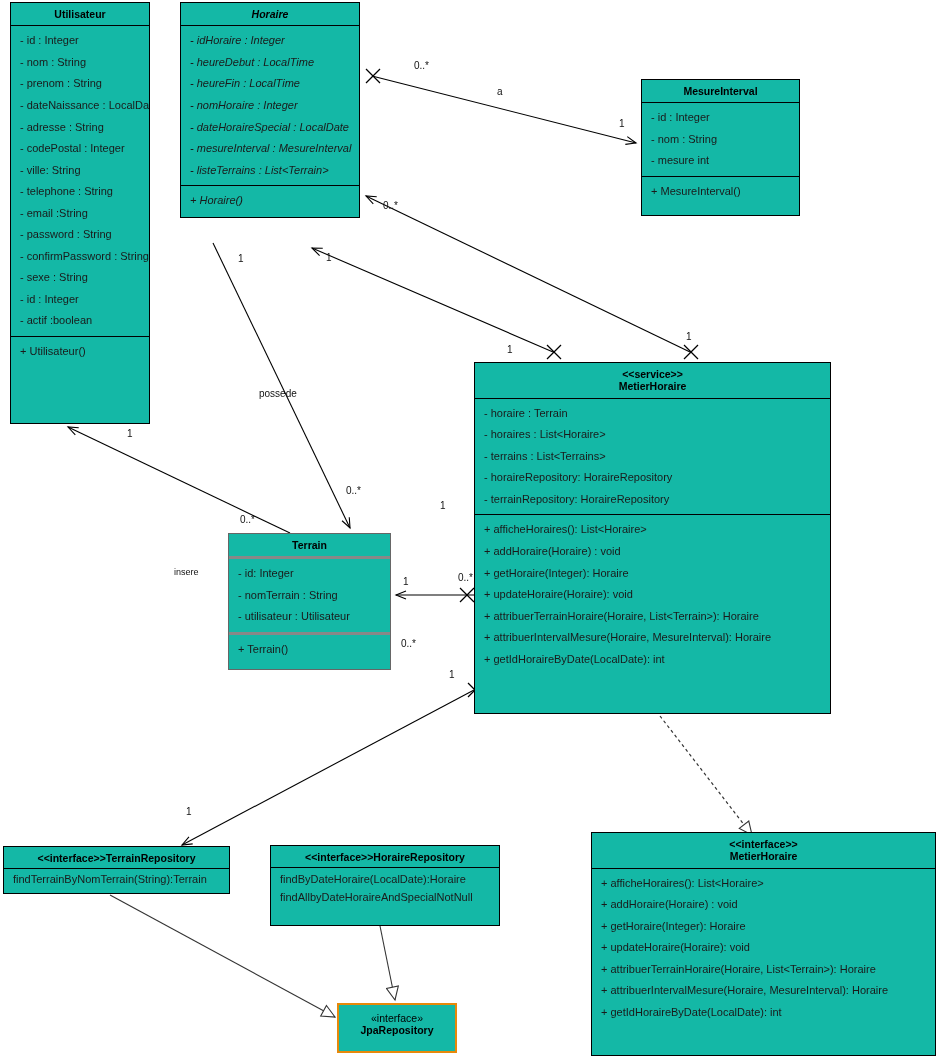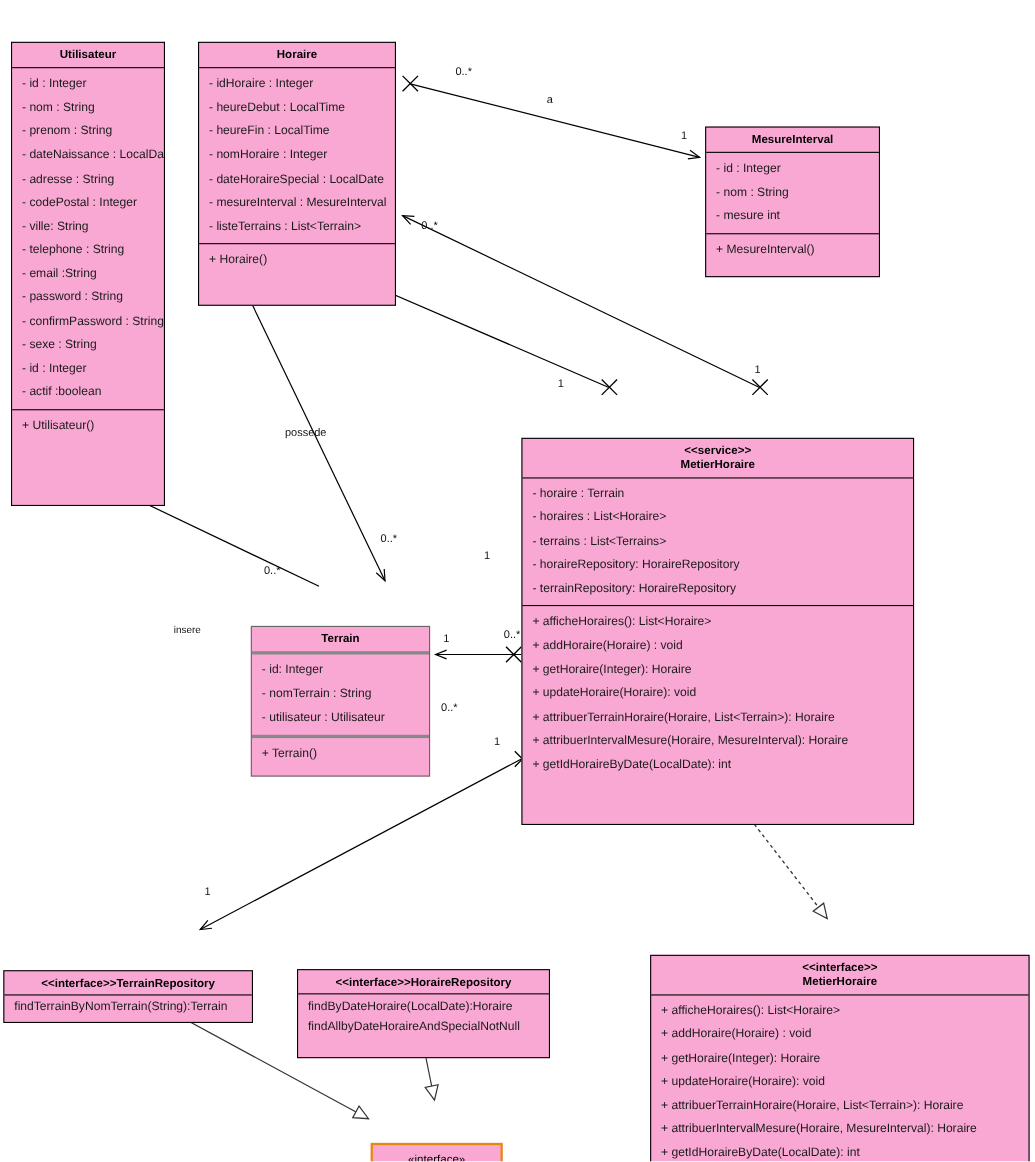--- a/index.html
+++ b/index.html
@@ -17,23 +17,22 @@
   }
   svg.edges{
     position:absolute;
     left:0; top:0;
     width:941px; height:1056px;
     pointer-events:none;
   }
   .uml-class{
     position:absolute;
     box-sizing:border-box;
-    background:#f9a8d4;
+    background:#14b8a6;
     border:1px solid #000000;
-    margin-top:36px;
   }
   .uml-class.gray{ border-color:#666666; }
   .uml-class.accent{ border:2px solid #E8890A; }
   .cls-header{
     box-sizing:border-box;
     text-align:center;
     font-weight:bold;
     font-size:10.5px;
     color:#000;
     padding:5px 4px 5px 4px;
@@ -147,21 +146,21 @@
 
   <div class="edge-label" style="left:686px; top:331px;">1</div>
   <div class="edge-label" style="left:507px; top:344px;">1</div>
 
   <div class="edge-label" style="left:259px; top:388px;">possede</div>
   <div class="edge-label" style="left:127px; top:428px;">1</div>
   <div class="edge-label" style="left:346px; top:485px;">0..*</div>
   <div class="edge-label" style="left:440px; top:500px;">1</div>
   <div class="edge-label" style="left:240px; top:514px;">0..*</div>
 
-  <div class="edge-label small" style="left:158px; top:567px;">insere</div>
+  <div class="edge-label small" style="left:174px; top:567px;">insere</div>
 
   <div class="edge-label" style="left:403px; top:576px;">1</div>
   <div class="edge-label" style="left:458px; top:572px;">0..*</div>
   <div class="edge-label" style="left:401px; top:638px;">0..*</div>
 
   <div class="edge-label" style="left:449px; top:669px;">1</div>
   <div class="edge-label" style="left:186px; top:806px;">1</div>
 
   <div class="uml-class" style="left:10px; top:2px; width:140px; height:422px;">
     <div class="cls-header">Utilisateur</div>
@@ -179,21 +178,21 @@
       <div class="cls-row clip">- confirmPassword : String</div>
       <div class="cls-row clip">- sexe : String</div>
       <div class="cls-row clip">- id : Integer</div>
       <div class="cls-row clip">- actif :boolean</div>
     </div>
     <div class="cls-compartment">
       <div class="cls-row clip">+ Utilisateur()</div>
     </div>
   </div>
 
-  <div class="uml-class" style="left:180px; top:2px; width:180px; height:240px;">
+  <div class="uml-class" style="left:180px; top:2px; width:180px; height:216px;font-style:italic;">
     <div class="cls-header">Horaire</div>
     <div class="cls-compartment">
       <div class="cls-row clip">- idHoraire : Integer</div>
       <div class="cls-row clip">- heureDebut : LocalTime</div>
       <div class="cls-row clip">- heureFin : LocalTime</div>
       <div class="cls-row clip">- nomHoraire : Integer</div>
       <div class="cls-row clip">- dateHoraireSpecial : LocalDate</div>
       <div class="cls-row clip">- mesureInterval : MesureInterval</div>
       <div class="cls-row clip">- listeTerrains : List&lt;Terrain&gt;</div>
     </div>

